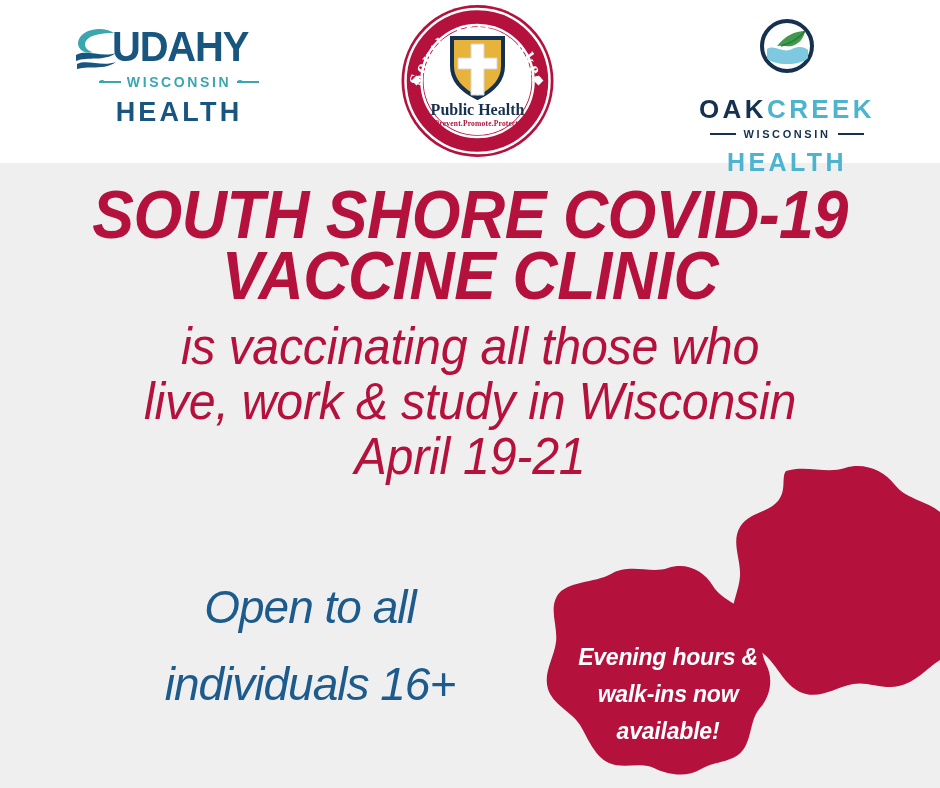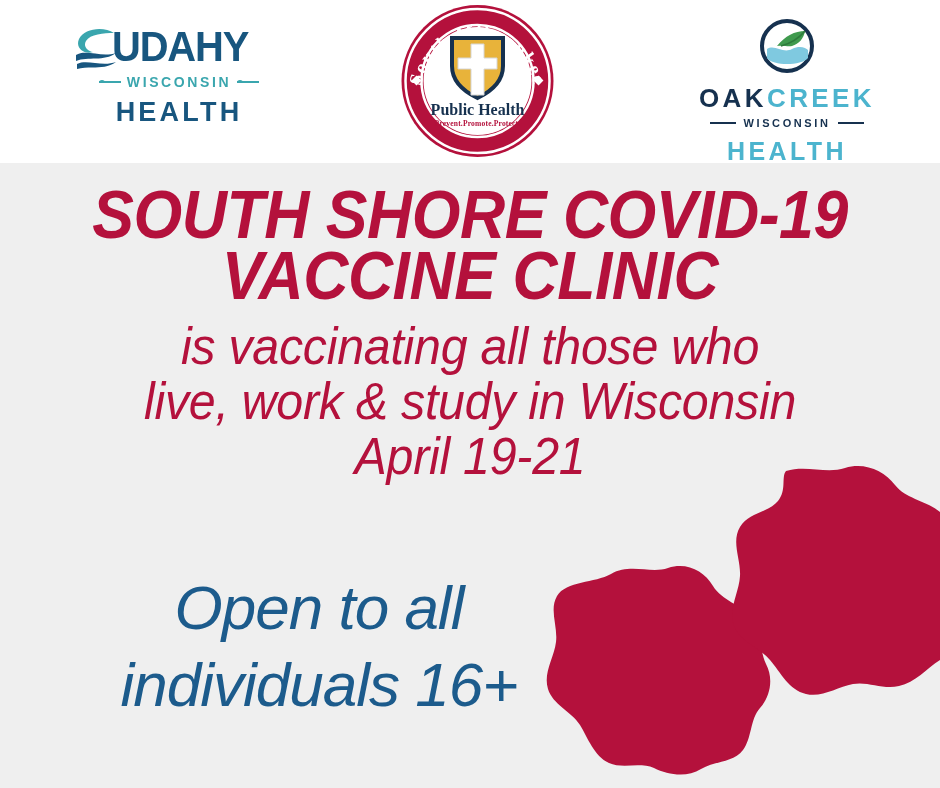--- a/index.html
+++ b/index.html
@@ -107,21 +107,21 @@
     position:absolute;
     left:682px; top:18px;
     width:210px;
     text-align:center;
   }
   .oc-badge {
     width:56px; height:56px;
     margin:0 auto;
   }
   .oc-words {
-    margin-top:7px;
+    margin-top:18px;
     font-size:26px;
     font-weight:bold;
     letter-spacing:3.4px;
     line-height:26px;
   }
   .oc-oak  { color:#16314f; }
   .oc-creek{ color:#4cb4ce; }
   .oc-wis-row {
     display:flex;
     align-items:center;
@@ -187,25 +187,24 @@
   #subhead .date-line { display:block; }
 
   #open-to-all {
     position:absolute;
     top:406px; left:0;
     width:620px;
     text-align:center;
     color:#1c5b8c;
     font-family:"Liberation Sans", sans-serif;
     font-weight:normal;
-    font-size:62px;
+    font-size:46px;
     line-height:77px;
     letter-spacing:-1px;
     z-index:3;
-    margin-left:9px;
   }
   #open-to-all span { display:block; }
 
   
   #bursts {
     position:absolute;
     top:0; left:0;
     width:940px; height:625px;
     z-index:2;
     pointer-events:none;
@@ -355,15 +354,20 @@
       <span>live, work &amp; study in Wisconsin</span>
       <span class="date-line">April 19-21</span>
     </div>
 
     <div id="open-to-all">
       <span>Open to all</span>
       <span>individuals 16+</span>
     </div>
 
 
+    <div class="burst-text" id="burst-text-evening">
+      <span>Evening hours &amp;</span>
+      <span>walk-ins now</span>
+      <span>available!</span>
+    </div>
 
   </div>
 </div>
 
 </body></html>

